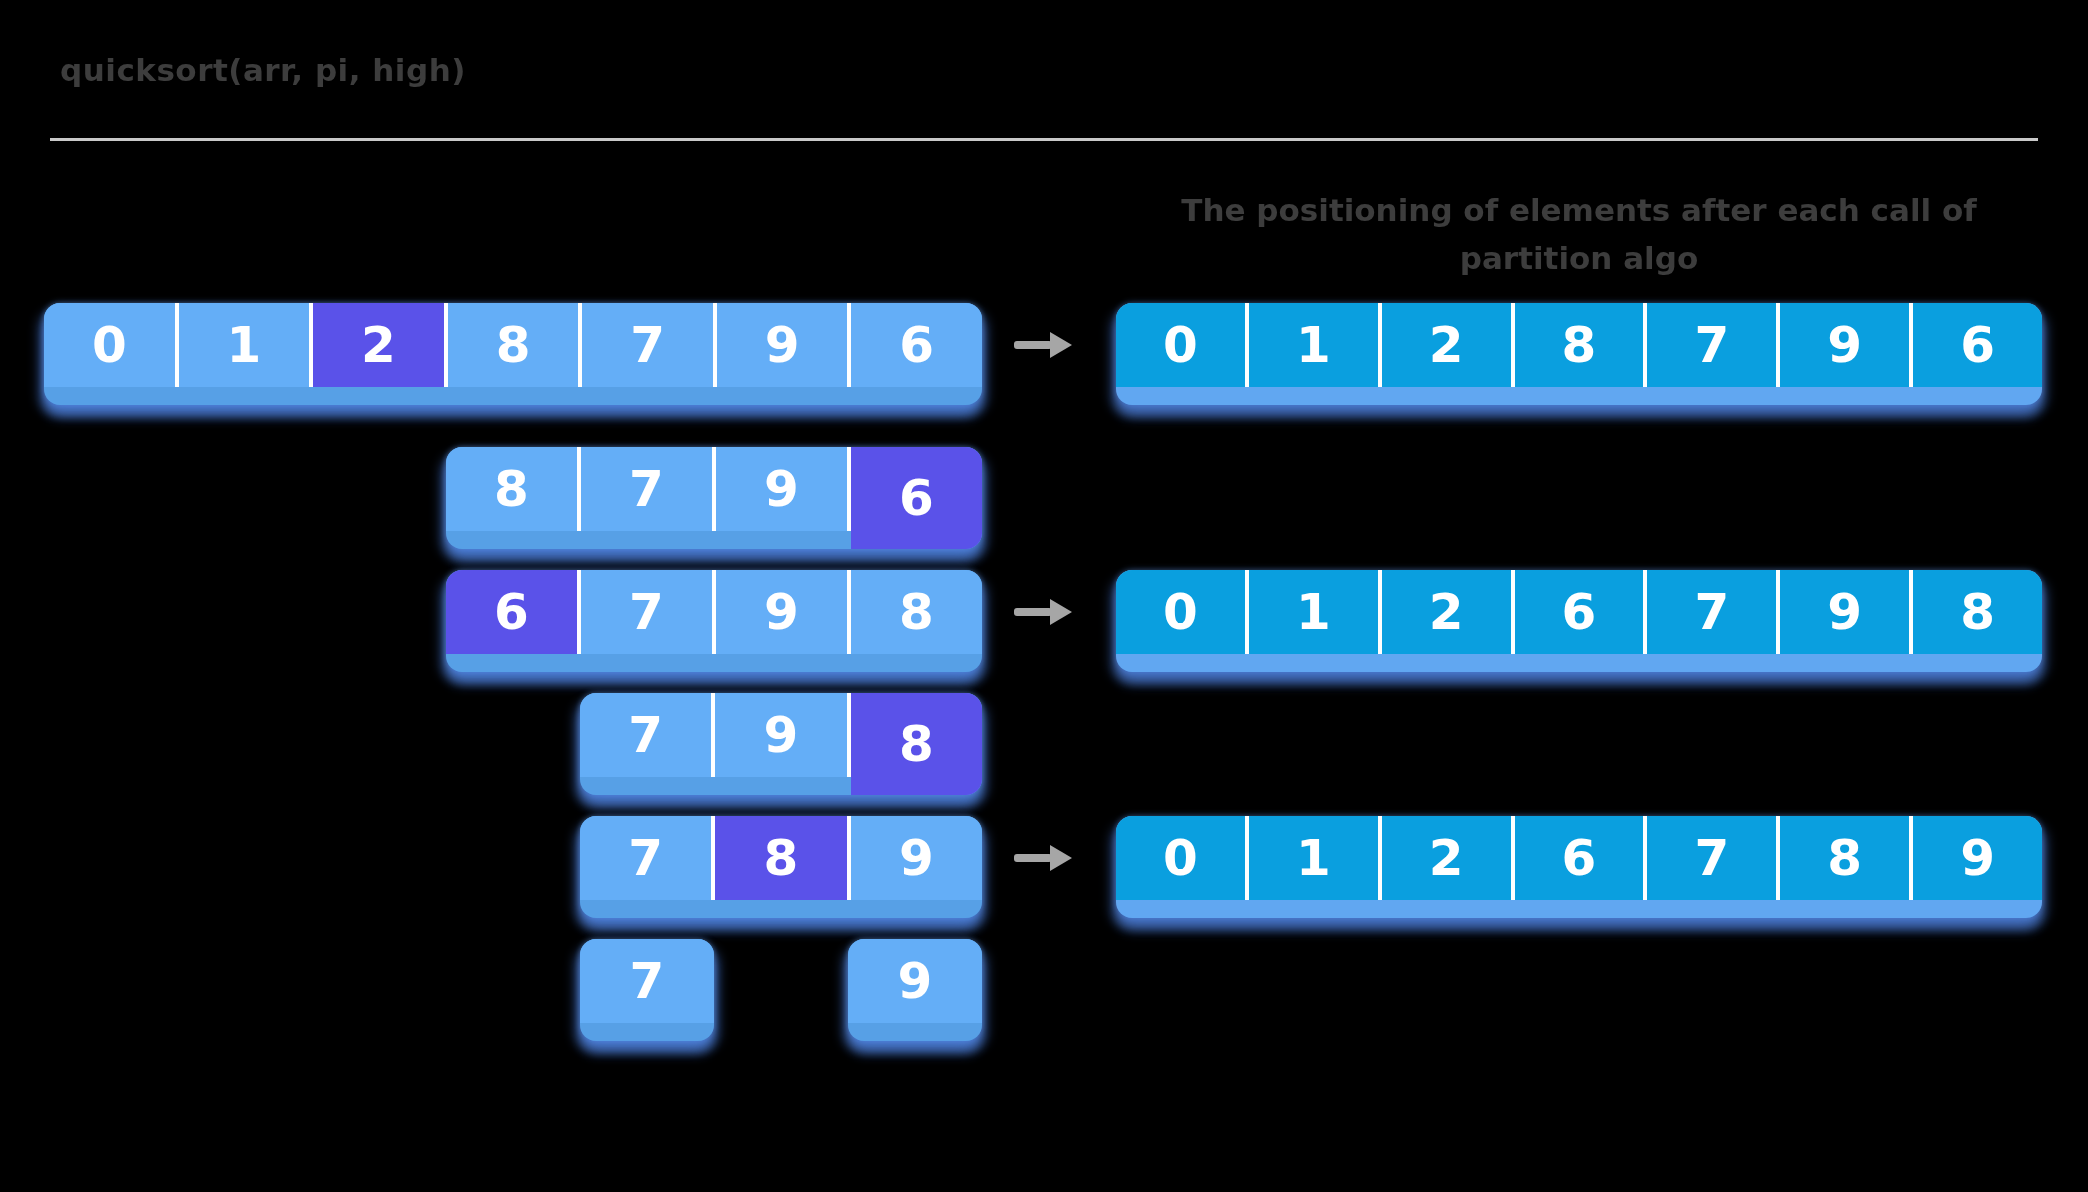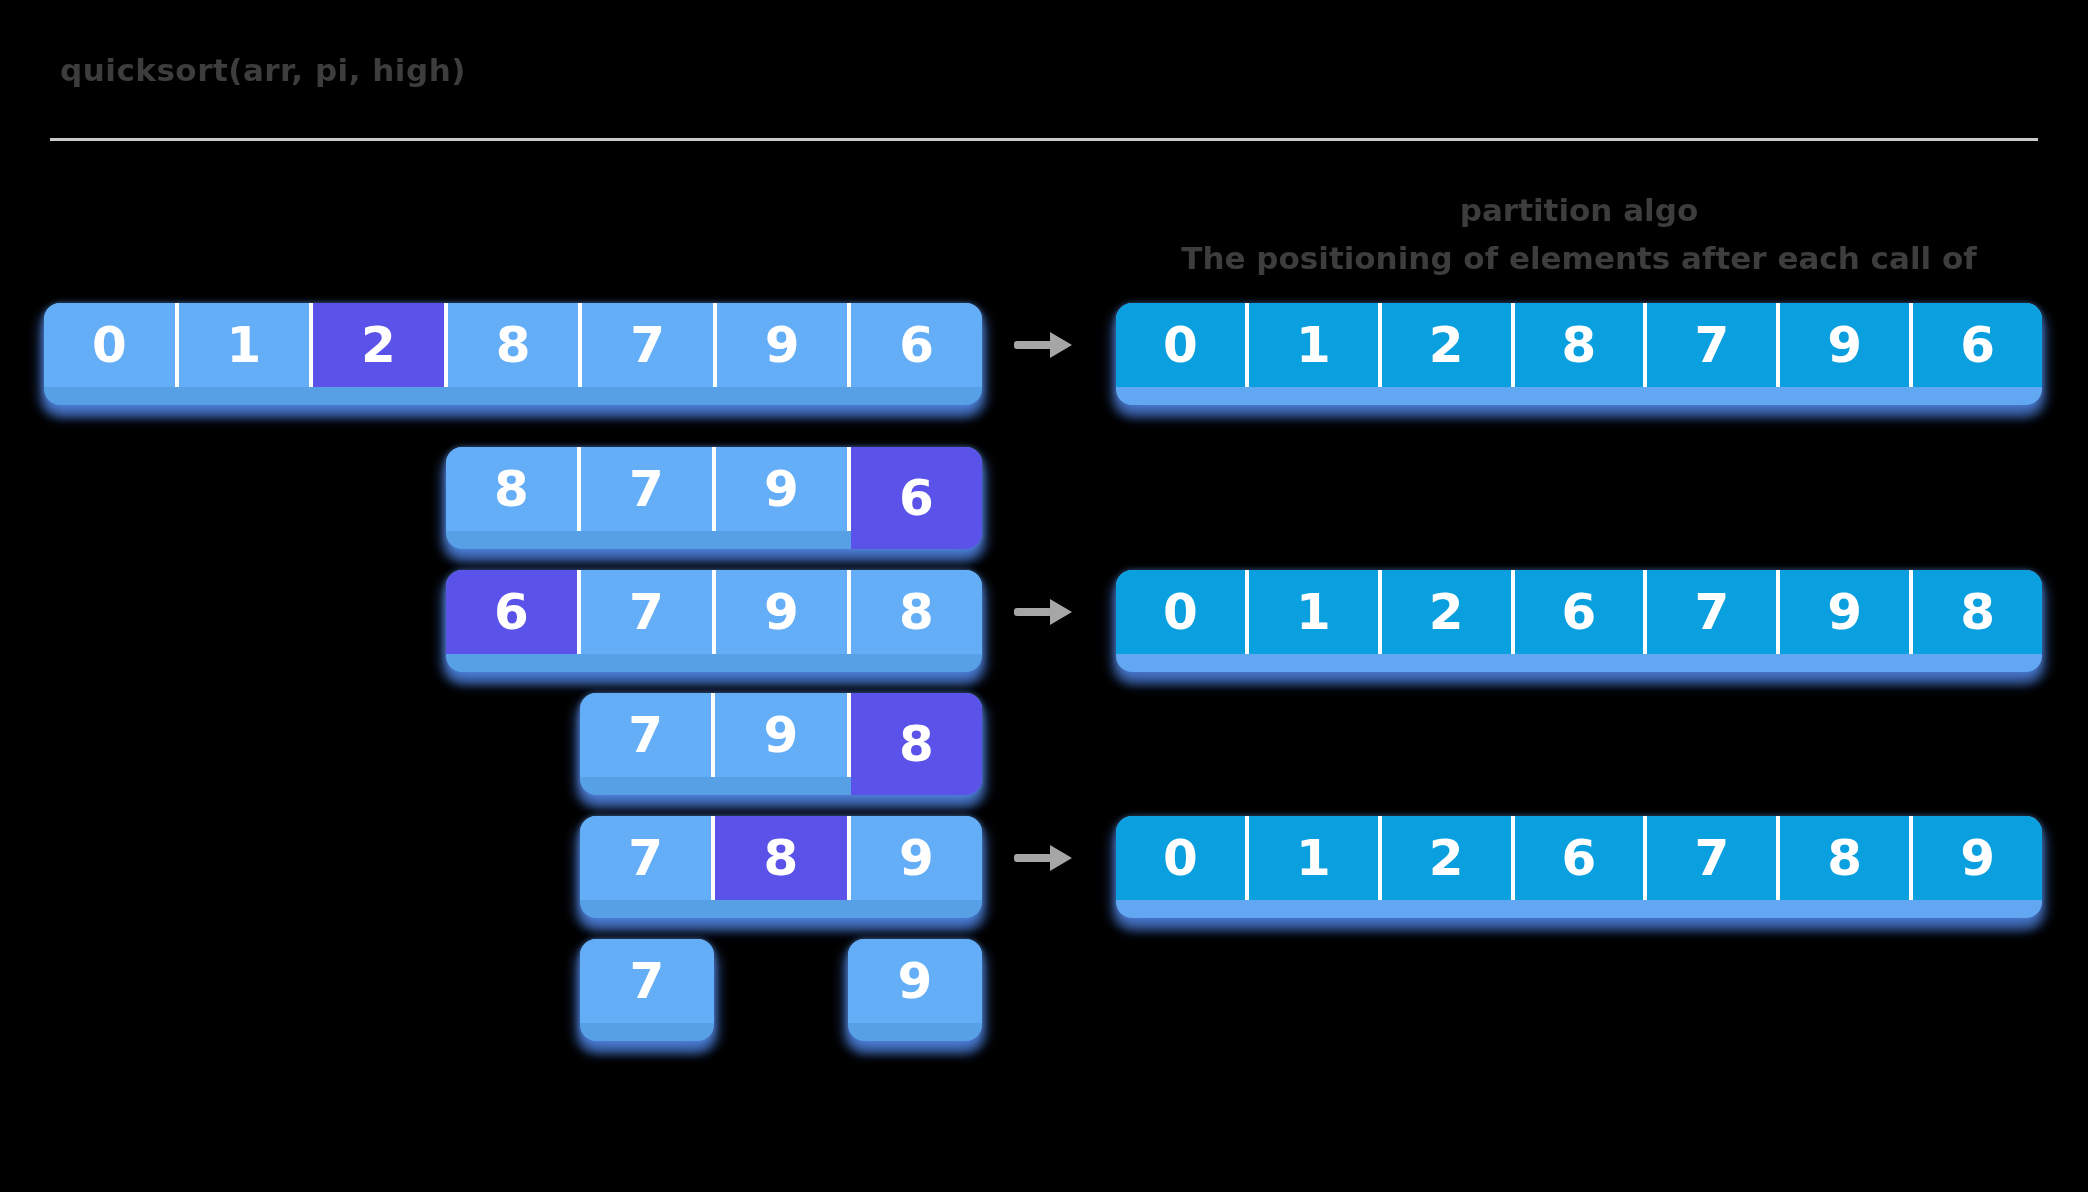--- a/index.html
+++ b/index.html
@@ -78,22 +78,22 @@
     border-left:22px solid var(--arrow,#a6a6a6);
   }
 </style>
 </head>
 <body>
 
 <div id="stage">
   <div class="fn-title">quicksort(arr, pi, high)</div>
   <div class="divider"></div>
   <div class="right-heading">
+    <div>The positioning of elements after each call of</div>
     <div>partition algo</div>
-    <div>The positioning of elements after each call of</div>
   </div>
 <div class="array arr-left" style="left: 44px; top: 303px; width: 938px; height: 102px;">
       <div class="cell">0</div>
       <div class="cell">1</div>
       <div class="cell hl">2</div>
       <div class="cell">8</div>
       <div class="cell">7</div>
       <div class="cell">9</div>
       <div class="cell">6</div>
     </div>

